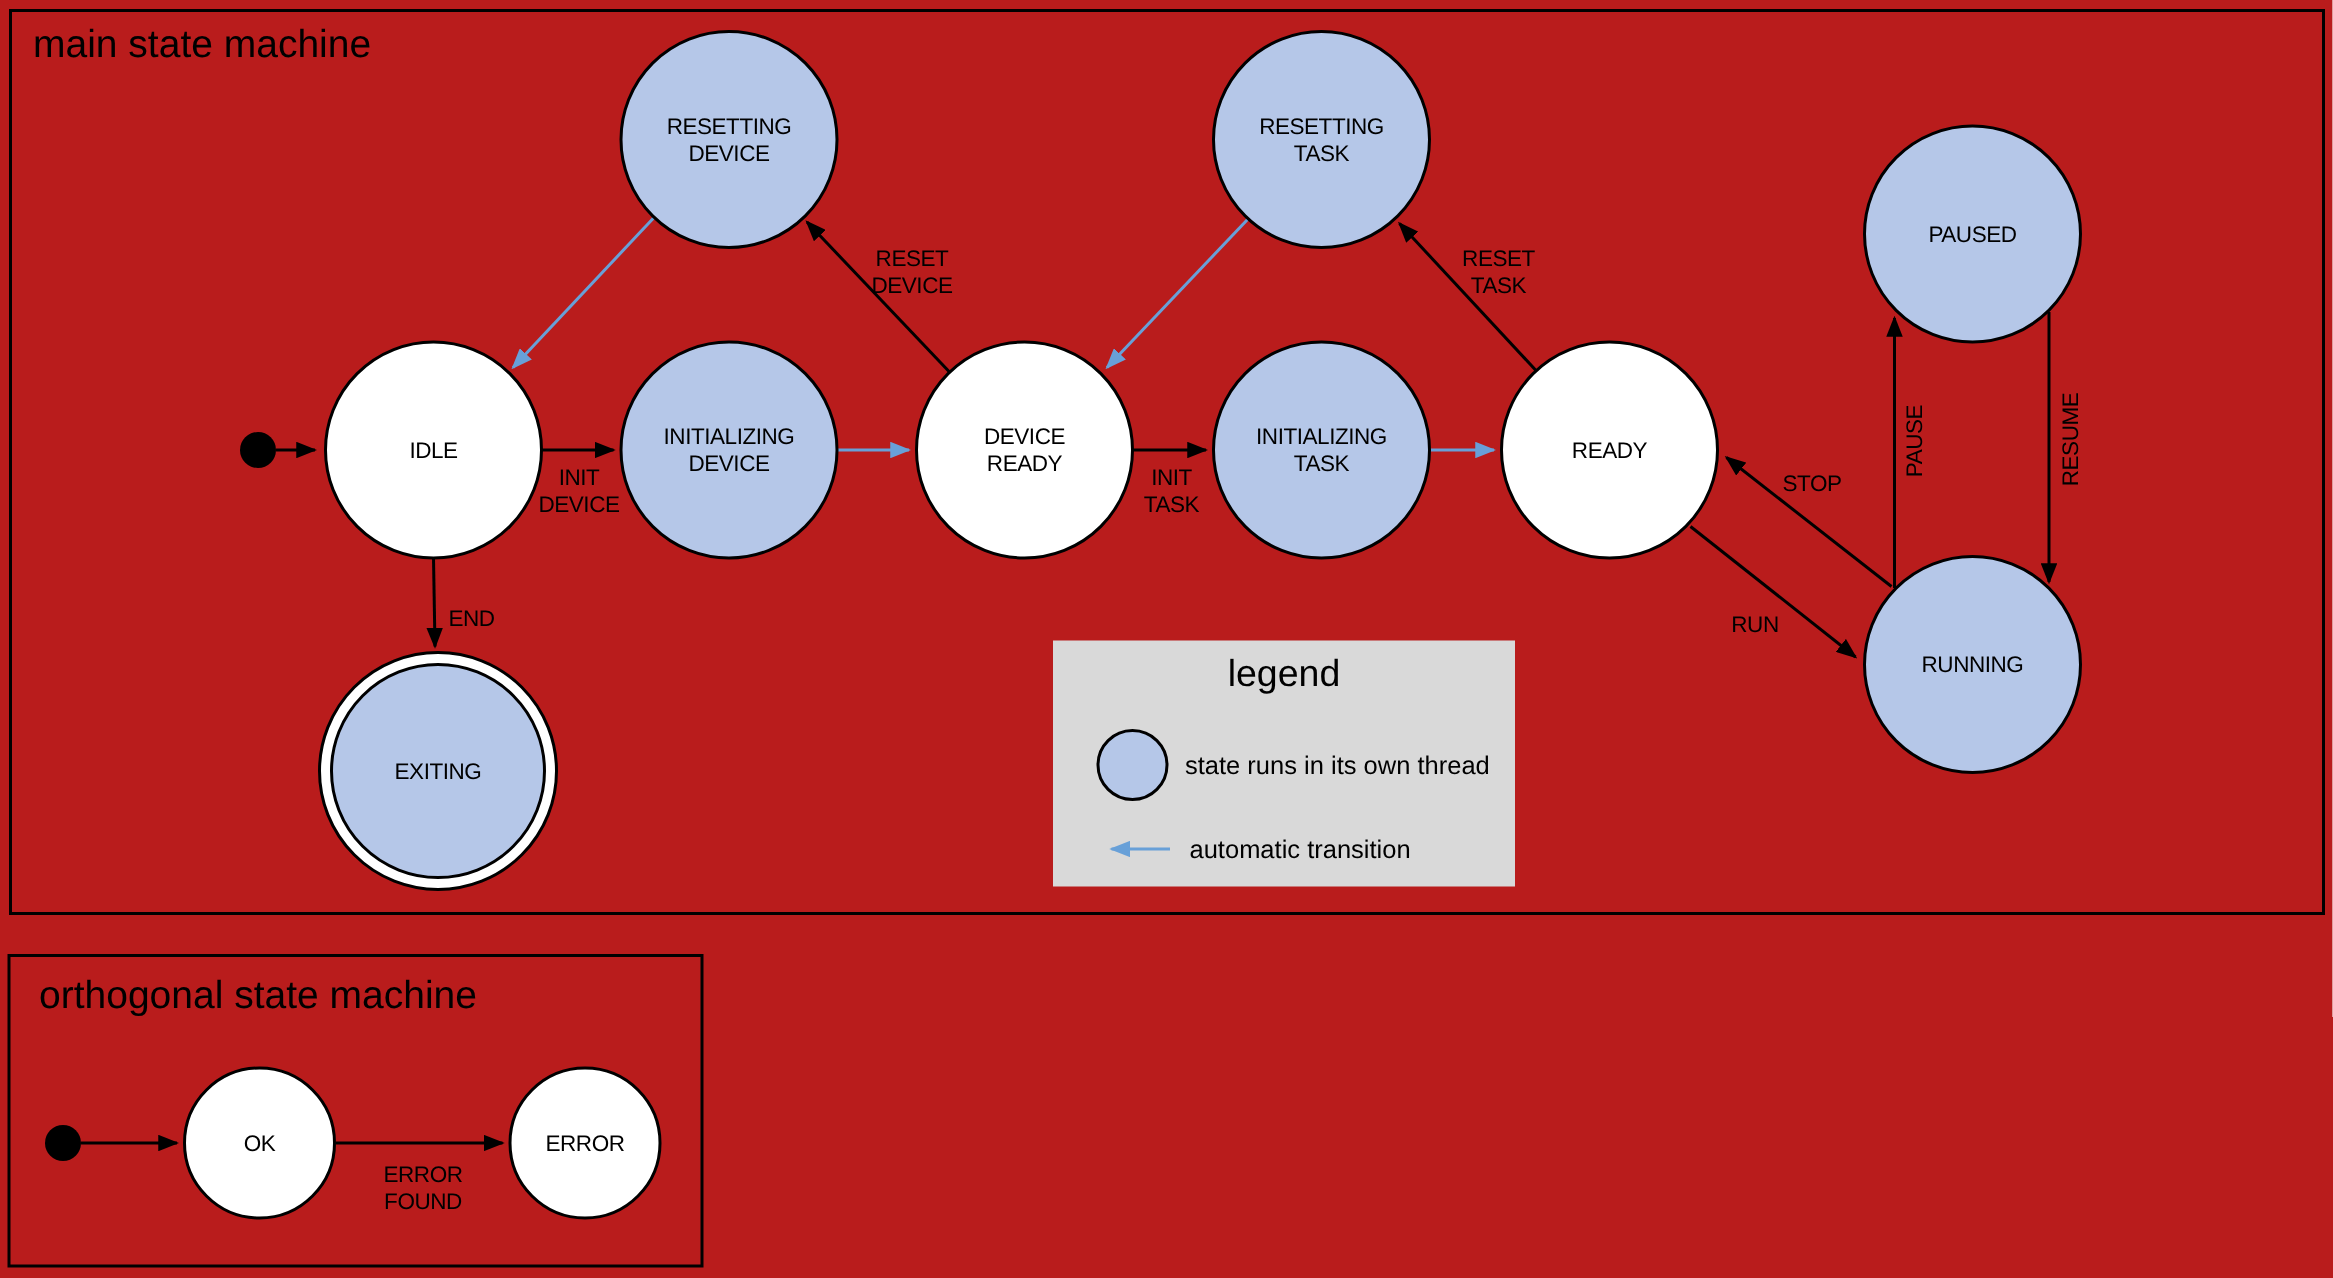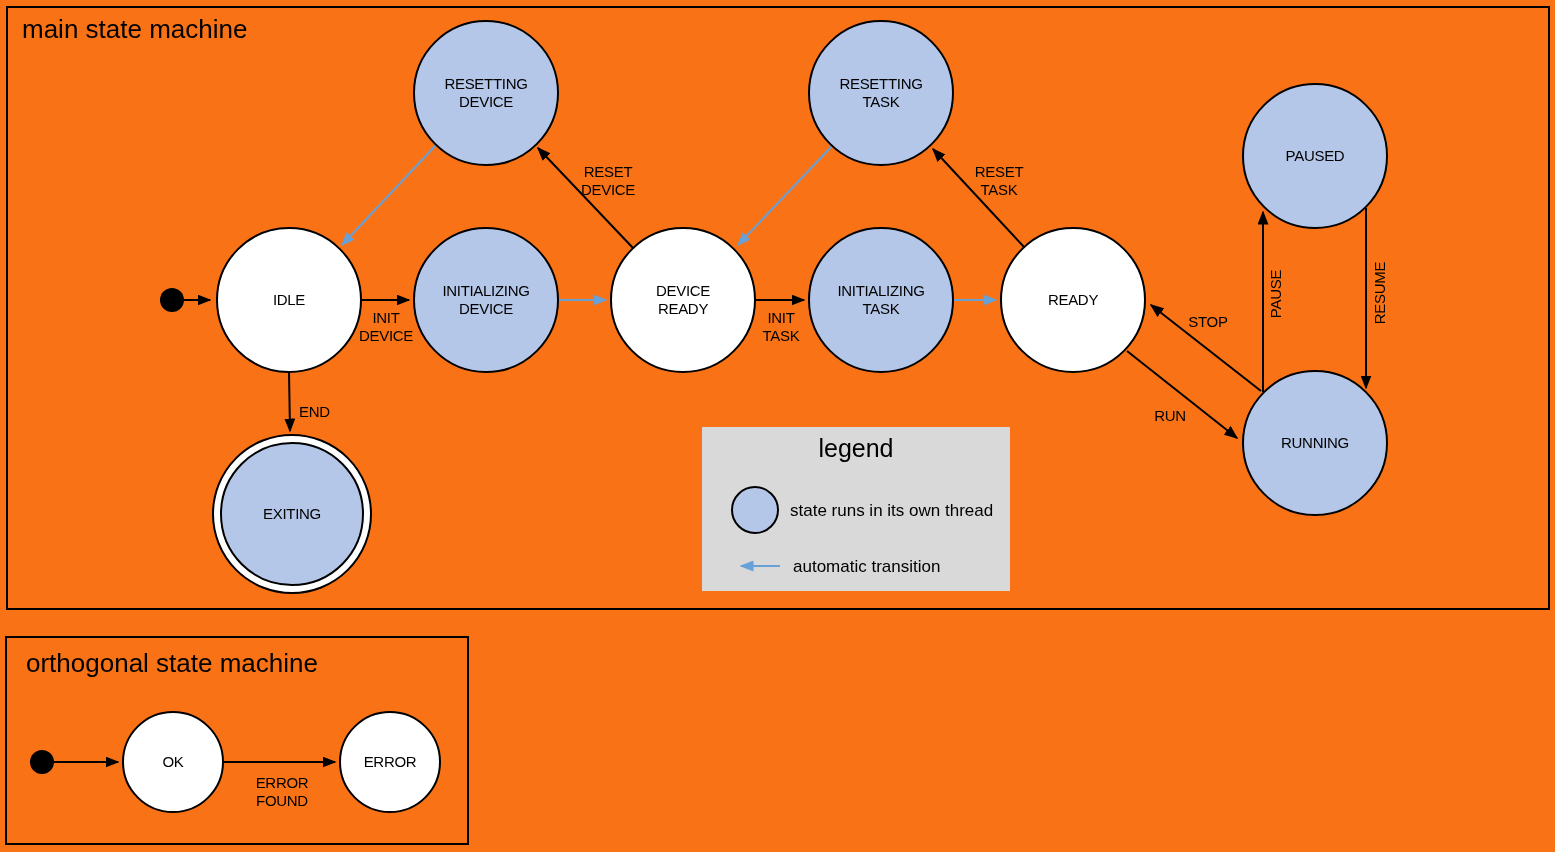--- a/index.html
+++ b/index.html
@@ -1,16 +1,16 @@
 <!DOCTYPE html>
 <html><head>
 <meta charset="utf-8">
 <style>
   html,body { margin:0; padding:0; background:#ffffff; }
-  .canvas-wrap { position:relative; width:1555px; height:852px; background:#f97316; }
+  .canvas-wrap { position:relative; width:1555px; height:852px; background:#b91c1c; }
   svg text {
     font-family: "Liberation Sans", sans-serif;
     fill:#000000;
   }
   .lbl        { font-size:15px; text-anchor:middle; letter-spacing:-0.3px; }
   .lbl-start  { font-size:15px; text-anchor:start;  letter-spacing:-0.3px; }
   .frame-title{ font-size:26px; text-anchor:start; }
   .legend-title{ font-size:25px; text-anchor:middle; }
   .legend-item { font-size:17px; text-anchor:start; }
   .frame  { fill:none; stroke:#000000; stroke-width:2; }

